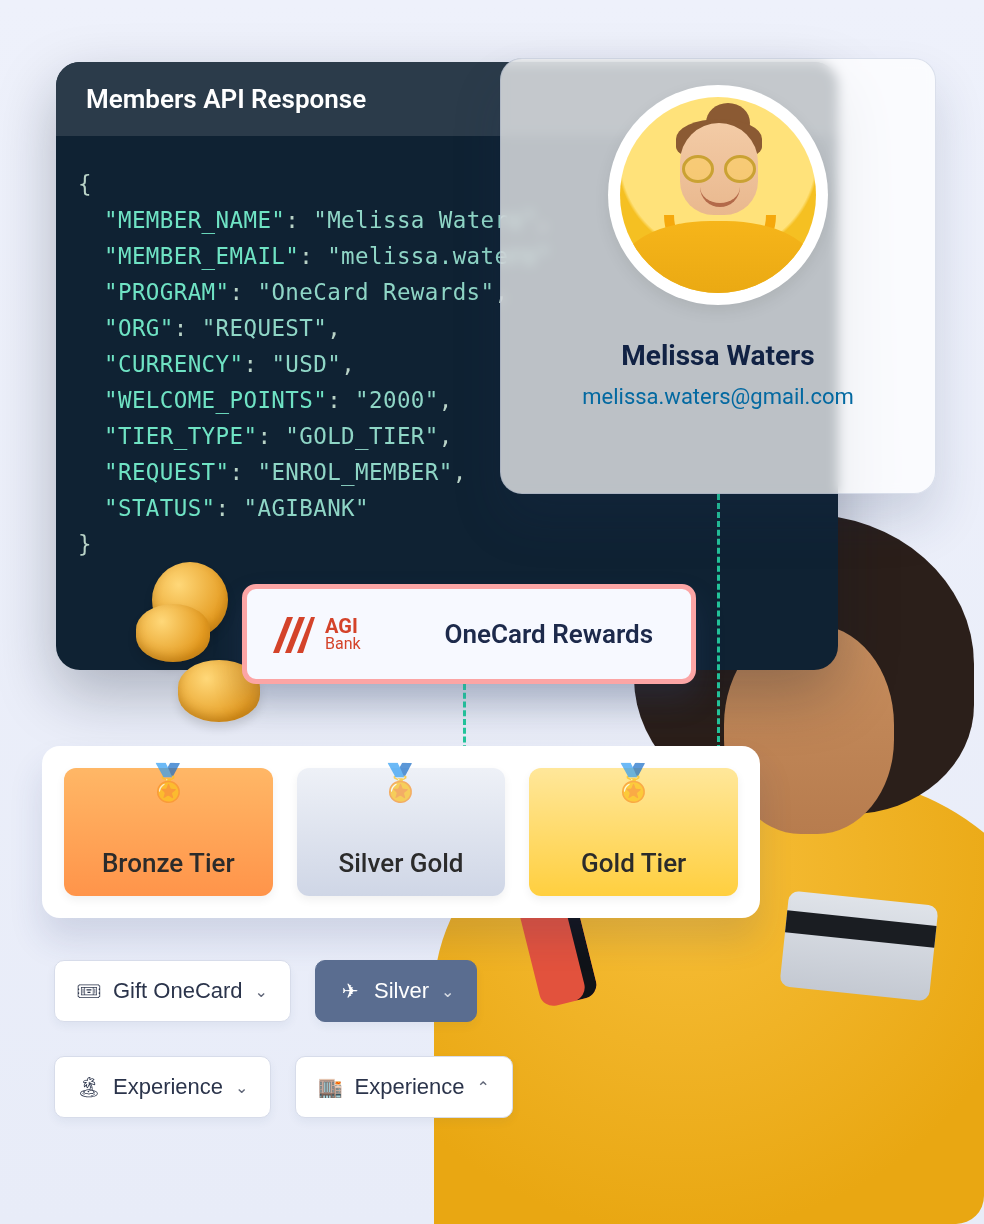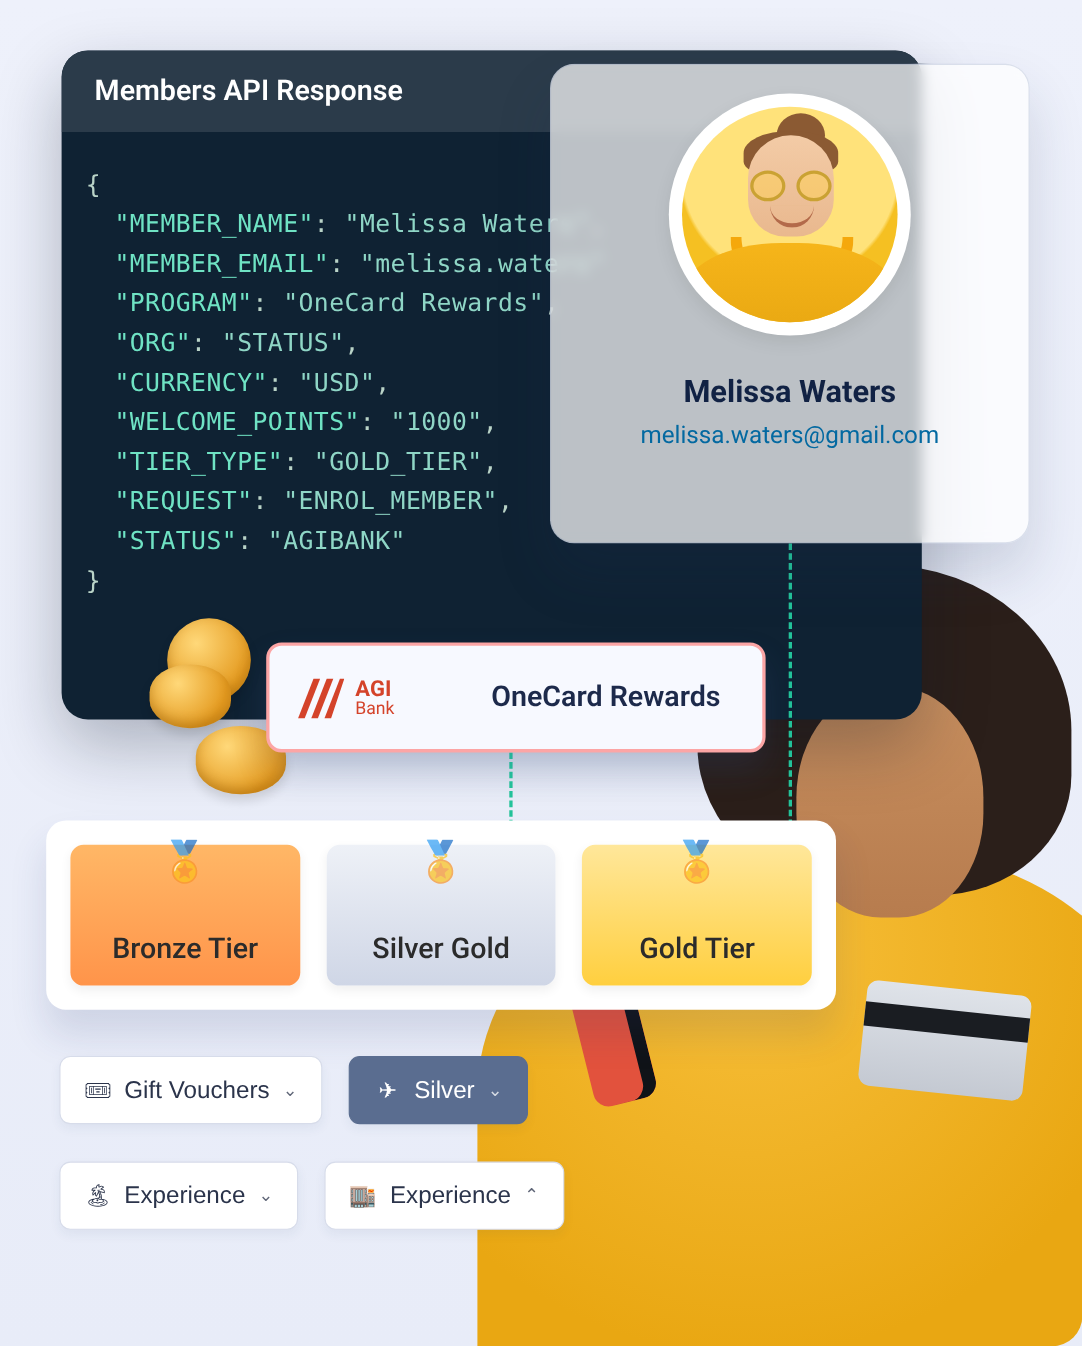--- a/index.html
+++ b/index.html
@@ -7,21 +7,21 @@
     width: 984px; height: 1224px;
     background: linear-gradient(180deg, #eef1fb 0%, #e8ecf8 100%);
     font-family: -apple-system, BlinkMacSystemFont, "Segoe UI", Roboto, sans-serif;
     position: relative; overflow: hidden;
     border-radius: 28px;
   }
   .canvas { position: relative; width: 100%; height: 100%; }
 
   
   .api-panel {
-    position: absolute; top: 46px; left: 56px; width: 782px; height: 608px;
+    position: absolute; top: 62px; left: 56px; width: 782px; height: 608px;
     background: #0f2233; border-radius: 24px;
     box-shadow: 0 24px 60px rgba(10,20,40,.28);
     overflow: hidden;
   }
   .api-head {
     background: #2b3b4a; padding: 22px 30px;
     color: #fff; font-size: 26px; font-weight: 600;
   }
   .api-body {
     padding: 30px 22px 24px 22px;
@@ -107,21 +107,21 @@
     background: radial-gradient(circle at 35% 30%, #ffd879, #e49a1f 70%);
     box-shadow: inset 0 -5px 10px rgba(120,70,0,.32), 0 6px 10px rgba(0,0,0,.12);
   }
   .coin.c1{ top:562px; left:152px; width:76px;height:76px; }
   .coin.c2{ top:604px; left:136px; width:74px;height:58px; border-radius:50%/44%; }
   .coin.c3{ top:660px; left:178px; width:82px;height:62px; border-radius:50%/44%; }
 
   
   .program-card{
     position:absolute; top:584px; left:242px; width:454px; height:100px;
-    background:#f7f9ff; border:3px solid #fca5a5; border-radius:14px;
+    background:#f7f9ff; border:5px solid #fca5a5; border-radius:14px;
     box-shadow: 0 16px 30px rgba(60,90,150,.18);
     display:flex; align-items:center; padding:0 24px; gap:26px;
   }
   .bank-logo{ display:flex; align-items:center; gap:10px; }
   .bank-logo .mark{
     width:44px;height:42px; position:relative;
   }
   .bank-logo .mark svg{ width:44px; height:42px; }
   .bank-logo .txt{ line-height:1.02; font-weight:700; color:#d4432a; font-size:20px; }
   .bank-logo .txt small{ display:block; font-weight:400; color:#d4432a; font-size:16px; }
@@ -209,23 +209,23 @@
     <div class="card"></div>
   </div>
 
   <div class="api-panel">
     <div class="api-head">Members API Response</div>
     <div class="api-body">
 <span class="punct">{</span><br>
 <span class="row1"><span class="key">"MEMBER_NAME"</span><span class="punct">: </span><span class="val">"<span>Melissa Waters</span>"</span><span class="punct">,</span></span><br>
 <span class="row1"><span class="key">"MEMBER_EMAIL"</span><span class="punct">: </span><span class="val">"<span>melissa.waters</span>"</span></span><br>
 <span class="row1"><span class="key">"PROGRAM"</span><span class="punct">: </span><span class="val">"<span>OneCard Rewards</span>"</span><span class="punct">,</span></span><br>
-<span class="row1"><span class="key">"ORG"</span><span class="punct">: </span><span class="val">"<span>STATUS</span>"</span><span class="punct">,</span></span><br>
+<span class="row1"><span class="key">"ORG"</span><span class="punct">: </span><span class="val">"<span>REQUEST</span>"</span><span class="punct">,</span></span><br>
 <span class="row1"><span class="key">"CURRENCY"</span><span class="punct">: </span><span class="val">"<span>USD</span>"</span><span class="punct">,</span></span><br>
-<span class="row1"><span class="key">"WELCOME_POINTS"</span><span class="punct">: </span><span class="val">"<span>1000</span>"</span><span class="punct">,</span></span><br>
+<span class="row1"><span class="key">"WELCOME_POINTS"</span><span class="punct">: </span><span class="val">"<span>2000</span>"</span><span class="punct">,</span></span><br>
 <span class="row1"><span class="key">"TIER_TYPE"</span><span class="punct">: </span><span class="val">"<span>GOLD_TIER</span>"</span><span class="punct">,</span></span><br>
 <span class="row1"><span class="key">"REQUEST"</span><span class="punct">: </span><span class="val">"<span>ENROL_MEMBER</span>"</span><span class="punct">,</span></span><br>
 <span class="row1"><span class="key">"STATUS"</span><span class="punct">: </span><span class="val">"<span>AGIBANK</span>"</span></span><br>
 <span class="punct">}</span>
     </div>
   </div>
 
   <div class="vline"></div>
   <div class="vline2"></div>
 
@@ -280,21 +280,21 @@
     </div>
     <div class="tier gold">
       <span class="medal">🏅</span>
       <span class="label">Gold Tier</span>
     </div>
   </div>
 
   <div class="cat-row r1">
     <button class="cat-btn">
       <span class="ic">🎟</span>
-      <span>Gift Vouchers</span>
+      <span>Gift OneCard</span>
       <span class="chev">⌄</span>
     </button>
     <button class="cat-btn primary">
       <span class="ic">✈</span>
       <span>Silver</span>
       <span class="chev">⌄</span>
     </button>
   </div>
   <div class="cat-row r2">
     <button class="cat-btn">

